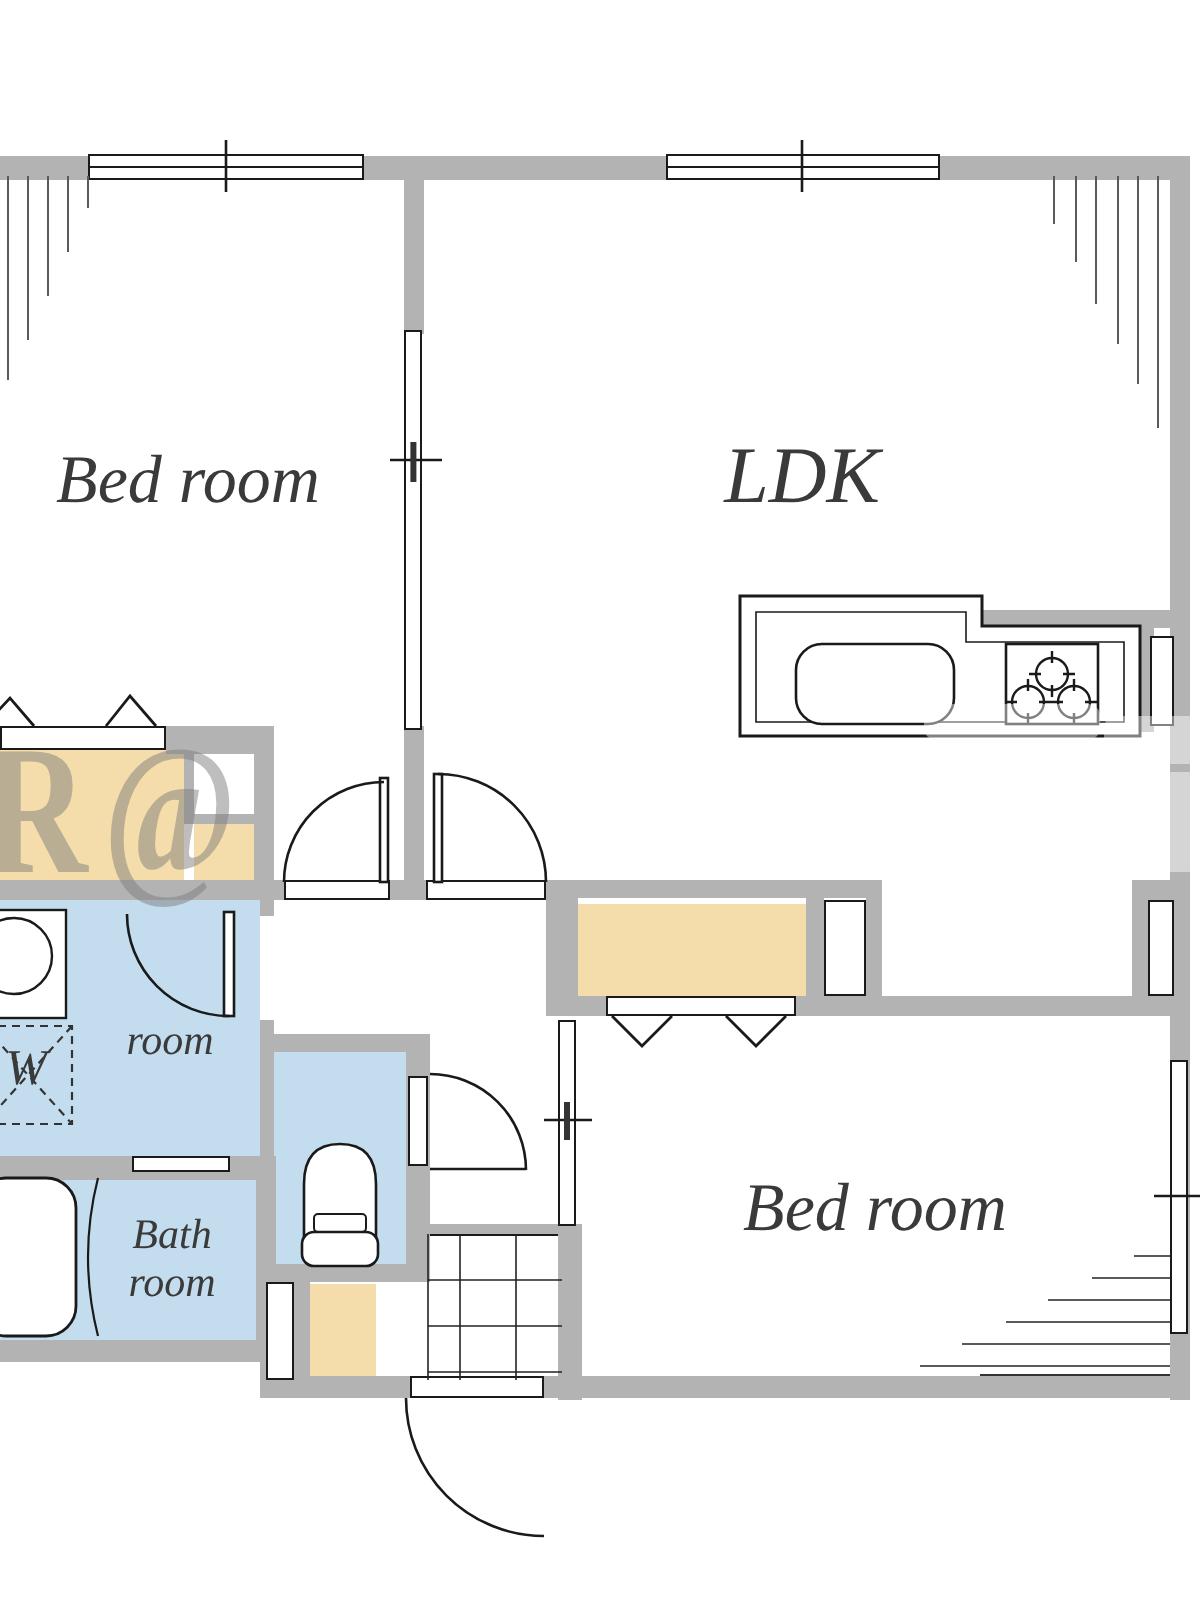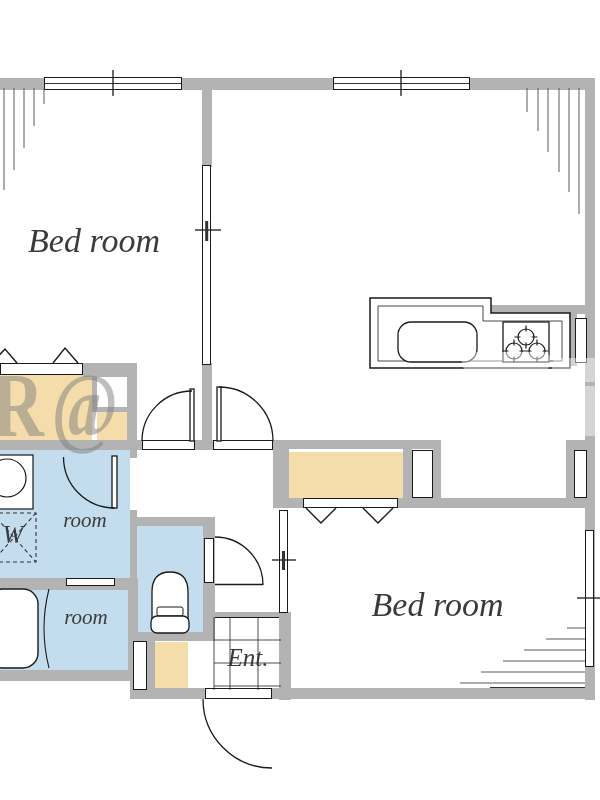--- a/index.html
+++ b/index.html
@@ -185,28 +185,29 @@
       <line x1="546" y1="639" x2="585" y2="639"></line>
       <line x1="524" y1="650" x2="585" y2="650"></line>
       <line x1="503" y1="661" x2="585" y2="661"></line>
       <line x1="481" y1="672" x2="585" y2="672"></line>
       <line x1="460" y1="683" x2="585" y2="683"></line>
       <line x1="490" y1="687.5" x2="585" y2="687.5" stroke="#333"></line>
     </g>
   </svg>
 
   <div class="label lbl" style="left:14px;top:222px;width:160px;font-size:34px">Bed room</div>
+  <div class="label lbl" style="left:340px;top:216px;width:122px;font-size:40px">LDK</div>
   <div class="label lbl" style="left:355px;top:586px;width:165px;font-size:34px">Bed room</div>
   <div class="label lbl" style="left:30px;top:509px;width:110px;font-size:21px">
     <div>room</div>
   </div>
   <div class="label lbl" style="left:42px;top:606px;width:88px;font-size:21px">
+    <div>Bath</div>
     <div>room</div>
   </div>
-  <div class="label lbl" style="left:213px;top:644px;width:70px;font-size:25px">Ent.</div>
   <div class="label lbl" style="left:-2px;top:521px;width:30px;font-size:25px">W</div>
 
   <div class="wm" style="left:-8px;top:352px;font-size:92px;transform:scaleX(0.78);transform-origin:left top;">R@</div>
   <div class="wmblob" style="left:552px;top:358px;width:48px;height:24px"></div>
   <div class="wmblob" style="left:560px;top:386px;width:40px;height:50px"></div>
   <div class="wmblob" style="left:462px;top:352px;width:88px;height:18px"></div>
 
 </div>
 
 </body></html>

